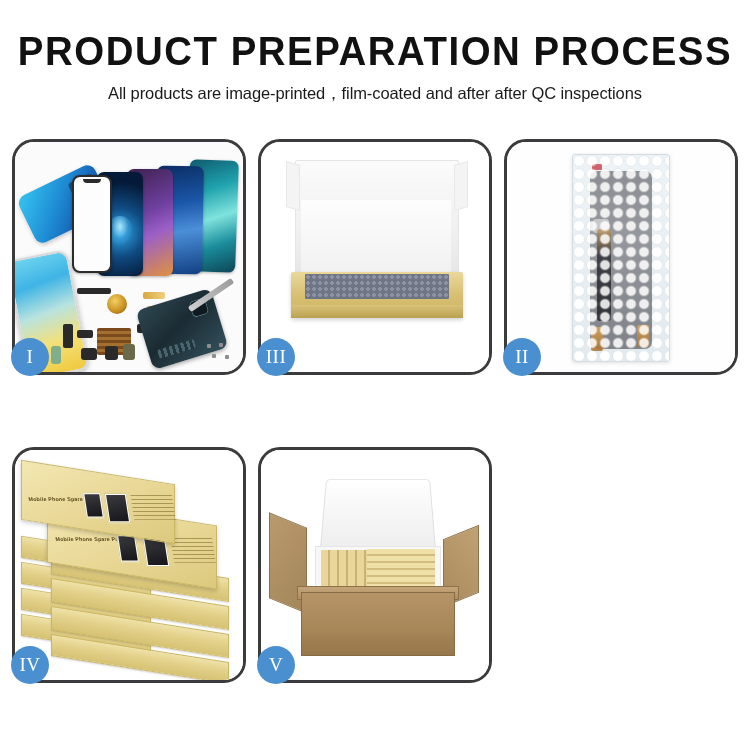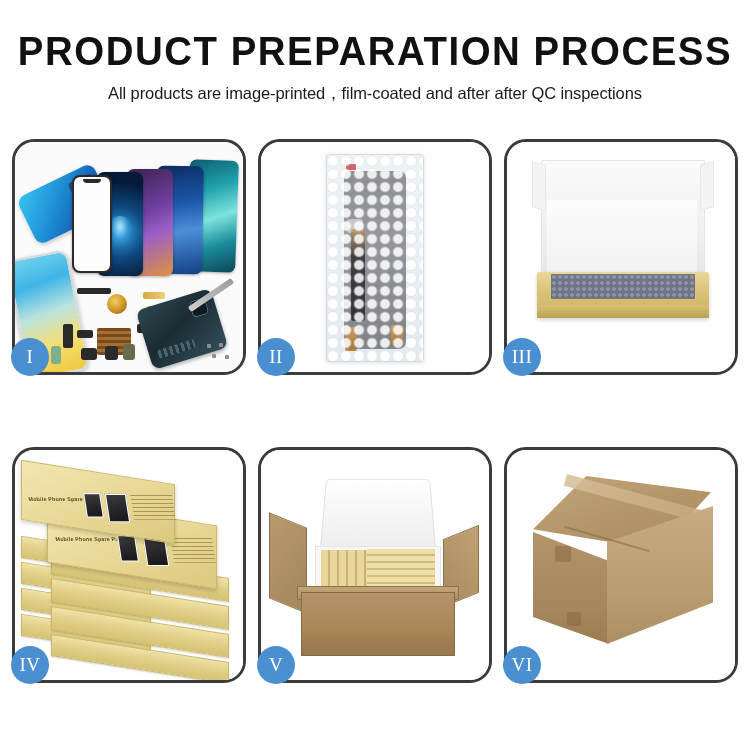--- a/index.html
+++ b/index.html
@@ -491,47 +491,47 @@
       <div class="sbar" style="left:108px;top:202px;width:12px;height:16px;border-radius:3px;background:#6a6a4a;"></div>
       <div class="sbar" style="left:36px;top:204px;width:10px;height:18px;border-radius:3px;background:#7fae8d;"></div>
       <div class="housing"></div>
       <div class="screws"></div>
       <div class="tweezer"></div>
     </div>
     <div class="badge">I</div>
   </div>
 
   <div class="panel">
+    <div class="panel-inner p3">
+      <div class="tray-lid"></div>
+      <div class="tray-foam"></div>
+      <div class="tray-box">
+        <div class="tray-fill"></div>
+        <div class="tray-front"></div>
+      </div>
+    </div>
+    <div class="badge">III</div>
+  </div>
+
+  <div class="panel">
     <div class="panel-inner p2">
       <div class="bag">
         <div class="bag-screen"></div>
         <div class="bag-tag"></div>
         <div class="bag-conn"></div>
         <div class="bag-flex"></div>
         <div class="bag-gold-l"></div>
         <div class="bag-gold-r"></div>
         <div class="bubble-overlay"></div>
       </div>
     </div>
     <div class="badge">II</div>
   </div>
 
   <div class="panel">
-    <div class="panel-inner p3">
-      <div class="tray-lid"></div>
-      <div class="tray-foam"></div>
-      <div class="tray-box">
-        <div class="tray-fill"></div>
-        <div class="tray-front"></div>
-      </div>
-    </div>
-    <div class="badge">III</div>
-  </div>
-
-  <div class="panel">
     <div class="panel-inner p4">
       <div class="stack">
 
         <div class="gbox" style="left:0px;  top:82px;  width:128px; height:20px; transform:skewY(9deg);"></div>
         <div class="gbox" style="left:0px;  top:108px; width:128px; height:20px; transform:skewY(9deg);"></div>
         <div class="gbox" style="left:0px;  top:134px; width:128px; height:20px; transform:skewY(9deg);"></div>
         <div class="gbox" style="left:0px;  top:160px; width:128px; height:20px; transform:skewY(9deg);"></div>
 
         <div class="gbox" style="left:30px; top:100px; width:176px; height:22px; transform:skewY(9deg);"></div>
         <div class="gbox" style="left:30px; top:128px; width:176px; height:22px; transform:skewY(9deg);"></div>
@@ -572,26 +572,14 @@
       <div class="foam-lid"></div>
       <div class="foam-in"></div>
       <div class="gold-strips"></div>
       <div class="gold-strips2"></div>
       <div class="carton-rim"></div>
       <div class="carton-body"></div>
     </div>
     <div class="badge">V</div>
   </div>
 
-  <div class="panel">
-    <div class="panel-inner p6">
-      <div class="sc-top"></div>
-      <div class="sc-tape"></div>
-      <div class="sc-left"></div>
-      <div class="sc-right"></div>
-      <div class="sc-seam"></div>
-      <div class="sc-hole" style="left:48px; top:96px; width:16px; height:16px;"></div>
-      <div class="sc-hole" style="left:60px; top:162px; width:14px; height:14px;"></div>
-    </div>
-    <div class="badge">VI</div>
-  </div>
 
 </div>
 
 </body></html>

